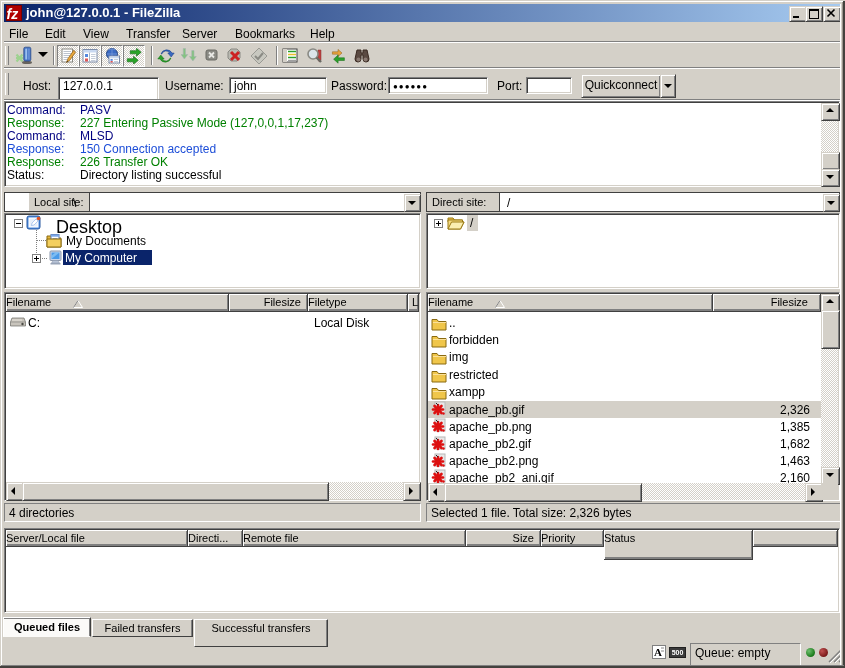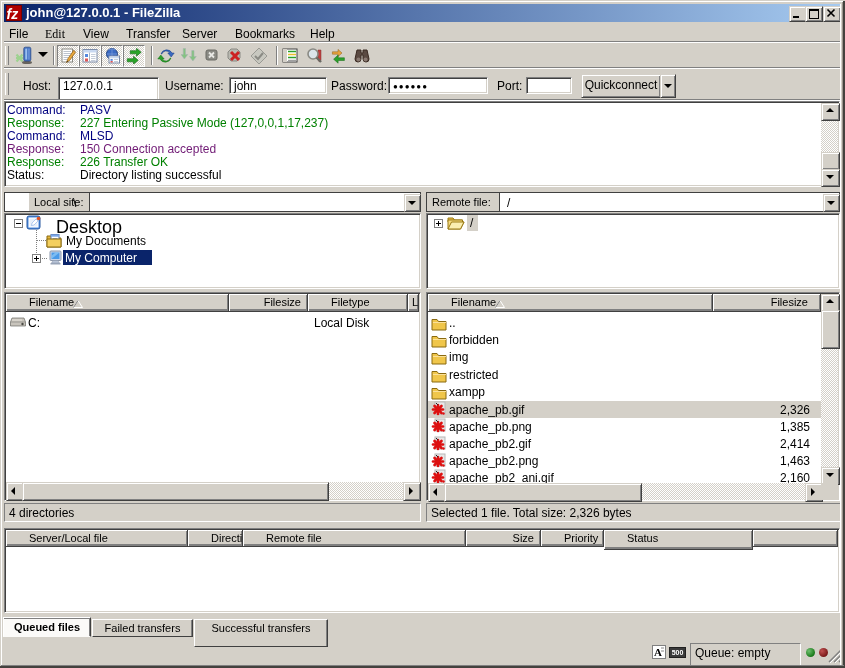--- a/index.html
+++ b/index.html
@@ -7,21 +7,21 @@
  background:#d4d0c8;}
 .abs{position:absolute;}
 .sunken2{border:1px solid;border-color:#808080 #fff #fff #808080;
  box-shadow:inset 1px 1px 0 #404040, inset -1px -1px 0 #d4d0c8;}
 .sunken1{border:1px solid;border-color:#808080 #fff #fff #808080;}
 .btn3d{background:#d4d0c8;border:1px solid;border-color:#d4d0c8 #404040 #404040 #d4d0c8;
  box-shadow:inset 1px 1px 0 #fff, inset -1px -1px 0 #808080;}
 .hdrcell{background:#d4d0c8;border-right:1px solid #404040;
  box-shadow:inset 1px 1px 0 #fff, inset -1px -2px 0 #808080;
  border-bottom:1px solid #404040;
- padding:2px 6px 0 23px;white-space:nowrap;overflow:hidden;box-sizing:border-box;}
+ padding:2px 6px 0 0;white-space:nowrap;overflow:hidden;box-sizing:border-box;}
 .dither{background-image:conic-gradient(#fff 25%,#d4d0c8 0 50%,#fff 0 75%,#d4d0c8 0);
  background-size:2px 2px;}
 .field{background:#fff;border:1px solid;border-color:#808080 #fff #fff #808080;
  box-shadow:inset 1px 1px 0 #404040, inset -1px -1px 0 #d4d0c8;
  box-sizing:border-box;padding:1px 3px 0 4px;font-size:12px;}
 .tdown{width:0;height:0;border-left:4px solid transparent;border-right:4px solid transparent;border-top:4px solid #000;}
 .tup{width:0;height:0;border-left:4px solid transparent;border-right:4px solid transparent;border-bottom:4px solid #000;}
 .tleft{width:0;height:0;border-top:4px solid transparent;border-bottom:4px solid transparent;border-right:4px solid #000;}
 .tright{width:0;height:0;border-top:4px solid transparent;border-bottom:4px solid transparent;border-left:4px solid #000;}
 .sep{width:1px;background:#808080;box-shadow:1px 0 0 #fff;}
@@ -45,21 +45,21 @@
   </div>
 <div class="abs btn3d" style="left:805px;top:6px;width:16px;height:14px;">
     <div class="abs" style="left:3px;top:2px;width:8px;height:7px;border:1px solid #000;border-top:2px solid #000;"></div>
   </div>
 <div class="abs btn3d" style="left:823px;top:6px;width:16px;height:14px;">
 <svg width="14" height="12">
       <path d="M3.5 2.5 L10.5 9.5 M10.5 2.5 L3.5 9.5" stroke="#000" stroke-width="1.6"></path>
     </svg></div>
 
 <div class="abs" style="left:9px;top:27px;font-size:12px;">File</div>
-<div class="abs" style="left:45px;top:27px;font-size:12px;font-family:Liberation Serif, serif;">Edit</div>
+<div class="abs" style="left:45px;top:27px;font-size:12px;">Edit</div>
 <div class="abs" style="left:83px;top:27px;font-size:12px;">View</div>
 <div class="abs" style="left:126px;top:27px;font-size:12px;">Transfer</div>
 <div class="abs" style="left:182px;top:27px;font-size:12px;">Server</div>
 <div class="abs" style="left:235px;top:27px;font-size:12px;">Bookmarks</div>
 <div class="abs" style="left:310px;top:27px;font-size:12px;">Help</div>
 <div class="abs" style="left:4px;top:41px;width:836px;height:1px;background:#808080;"></div>
 <div class="abs" style="left:4px;top:42px;width:836px;height:1px;background:#fff;"></div>
 
 <div class="abs" style="left:5px;top:46px;width:2px;height:19px;border-left:1px solid #fff;border-right:1px solid #808080;"></div>
 <div class="abs" style="left:15px;top:46px;width:20px;height:20px;">
@@ -191,21 +191,21 @@
     <div class="abs tdown" style="left:3px;top:9px;"></div>
   </div>
 <div class="abs" style="left:4px;top:99px;width:836px;height:1px;background:#808080;"></div>
 <div class="abs" style="left:4px;top:100px;width:836px;height:1px;background:#fff;"></div>
 
 <div class="abs sunken2" style="left:4px;top:101px;width:836px;height:86px;background:#fff;box-sizing:border-box;"></div>
 <div class="abs" style="left:7px;top:104px;line-height:13px;white-space:nowrap;font-size:12px;">
 <div style="color:#000080"><span style="display:inline-block;width:73px;">Command:</span>PASV</div>
 <div style="color:#008000"><span style="display:inline-block;width:73px;">Response:</span>227 Entering Passive Mode (127,0,0,1,17,237)</div>
 <div style="color:#000080"><span style="display:inline-block;width:73px;">Command:</span>MLSD</div>
-<div style="color:#701a75"><span style="display:inline-block;width:73px;">Response:</span>150 Connection accepted</div>
+<div style="color:#1d4ed8"><span style="display:inline-block;width:73px;">Response:</span>150 Connection accepted</div>
 <div style="color:#008000"><span style="display:inline-block;width:73px;">Response:</span>226 Transfer OK</div>
 <div style="color:#000"><span style="display:inline-block;width:73px;">Status:</span>Directory listing successful</div>
 </div>
 
 <div class="abs dither" style="left:821px;top:103px;width:17px;height:82px;"></div>
 <div class="abs btn3d" style="left:821px;top:103px;width:17px;height:16px;">
     <div class="abs tup" style="left:4px;top:4px;"></div>
   </div>
 <div class="abs btn3d" style="left:821px;top:152px;width:17px;height:16px;"></div>
 <div class="abs btn3d" style="left:821px;top:169px;width:17px;height:16px;">
@@ -213,21 +213,21 @@
   </div>
 
 <div class="abs" style="left:4px;top:192px;width:417px;height:20px;background:#fff;border:1px solid #404040;box-sizing:border-box;">
   <div class="abs" style="left:0;top:0;width:61px;height:18px;background:#d4d0c8;border-right:1px solid #404040;padding:3px 0 0 5px;box-sizing:border-box;margin-left:24px;">Local site:</div>
   <div class="abs" style="left:68px;top:3px;font-size:12px;">\</div>
   <div class="abs btn3d" style="left:399px;top:1px;width:15px;height:16px;">
       <div class="abs tdown" style="left:3px;top:6px;"></div>
     </div>
 </div>
 <div class="abs" style="left:426px;top:192px;width:414px;height:20px;background:#fff;border:1px solid #404040;box-sizing:border-box;">
-  <div class="abs" style="left:0;top:0;width:73px;height:18px;background:#d4d0c8;border-right:1px solid #404040;padding:3px 0 0 5px;box-sizing:border-box;">Remote file:</div>
+  <div class="abs" style="left:0;top:0;width:73px;height:18px;background:#d4d0c8;border-right:1px solid #404040;padding:3px 0 0 5px;box-sizing:border-box;">Directi site:</div>
   <div class="abs" style="left:80px;top:3px;font-size:12px;">/</div>
   <div class="abs btn3d" style="left:396px;top:1px;width:15px;height:16px;">
       <div class="abs tdown" style="left:3px;top:6px;"></div>
     </div>
 </div>
 
 <div class="abs sunken2" style="left:4px;top:213px;width:417px;height:76px;background:#fff;box-sizing:border-box;"></div>
 <div class="abs sunken2" style="left:426px;top:213px;width:414px;height:76px;background:#fff;box-sizing:border-box;"></div>
 
 <div class="abs" style="left:36px;top:228px;width:1px;height:31px;background-image:linear-gradient(#808080 50%,transparent 50%);background-size:1px 2px;"></div>
@@ -417,21 +417,21 @@
     <circle cx="12.5" cy="12.5" r="1.2" fill="#dd1111"></circle>
     <path d="M5 2 l2 2" stroke="#222" stroke-width="1"></path>
   </svg>
 <div class="frow" style="top:403px;">apache_pb.gif</div>
 <div class="frow" style="top:420px;">apache_pb.png</div>
 <div class="frow" style="top:437px;">apache_pb2.gif</div>
 <div class="frow" style="top:454px;">apache_pb2.png</div>
 <div class="frow" style="top:471px;">apache_pb2_ani.gif</div>
 <div class="fsz" style="top:403px;">2,326</div>
 <div class="fsz" style="top:420px;">1,385</div>
-<div class="fsz" style="top:437px;">2,414</div>
+<div class="fsz" style="top:437px;">1,682</div>
 <div class="fsz" style="top:454px;">1,463</div>
 <div class="fsz" style="top:471px;">2,160</div>
 
 <div class="abs dither" style="left:821px;top:294px;width:17px;height:189px;"></div>
 <div class="abs btn3d" style="left:821px;top:294px;width:17px;height:16px;">
     <div class="abs tup" style="left:4px;top:4px;"></div>
   </div>
 <div class="abs btn3d" style="left:821px;top:310px;width:17px;height:37px;"></div>
 <div class="abs btn3d" style="left:821px;top:467px;width:17px;height:16px;">
     <div class="abs tdown" style="left:4px;top:5px;"></div>
@@ -450,21 +450,21 @@
     <div class="abs" style="left:4px;top:2px;font-size:12px;">Selected 1 file. Total size: 2,326 bytes</div>
   </div>
 
 <div class="abs sunken2" style="left:4px;top:528px;width:836px;height:85px;background:#fff;box-sizing:border-box;"></div>
 <div class="abs" style="left:6px;top:530px;width:832px;height:17px;background:#d4d0c8;">
   <div class="abs hdrcell" style="left:0;top:0;width:182px;height:17px;">Server/Local file</div>
   <div class="abs hdrcell" style="left:182px;top:0;width:55px;height:17px;">Directi...</div>
   <div class="abs hdrcell" style="left:237px;top:0;width:223px;height:17px;">Remote file</div>
   <div class="abs hdrcell" style="left:460px;top:0;width:75px;height:17px;text-align:right;">Size</div>
   <div class="abs hdrcell" style="left:535px;top:0;width:63px;height:17px;">Priority</div>
-  <div class="abs hdrcell" style="left:598px;top:0;width:149px;height:20px;">Status</div>
+  <div class="abs hdrcell" style="left:598px;top:0;width:149px;height:30px;">Status</div>
   <div class="abs hdrcell" style="left:747px;top:0;width:85px;height:17px;"></div>
 </div>
 
 <div class="abs" style="left:3px;top:617px;width:88px;height:20px;background:#fbfaf8;border:1px solid;border-color:#fff #404040 #fbfaf8 #fff;box-shadow:inset -1px 1px 0 #808080;box-sizing:border-box;text-align:center;font-weight:bold;padding-top:3px;">Queued files</div>
 <div class="abs" style="left:92px;top:619px;width:101px;height:18px;background:#d4d0c8;border:1px solid;border-color:#fff #404040 #404040 #fff;box-shadow:inset -1px 0 0 #808080;box-sizing:border-box;text-align:center;padding-top:2px;">Failed transfers</div>
 <div class="abs" style="left:194px;top:619px;width:134px;height:28px;background:#d4d0c8;border:1px solid;border-color:#fff #404040 #404040 #fff;box-shadow:inset -1px 0 0 #808080;box-sizing:border-box;text-align:center;padding-top:2px;">Successful transfers</div>
 
 <div class="abs" style="left:652px;top:645px;width:14px;height:14px;background:#fff;border:1px solid #808080;box-sizing:border-box;">
 <svg width="12" height="12">
       <text x="1" y="10" font-size="11" font-weight="bold" font-family="Liberation Serif" fill="#000">A</text>

